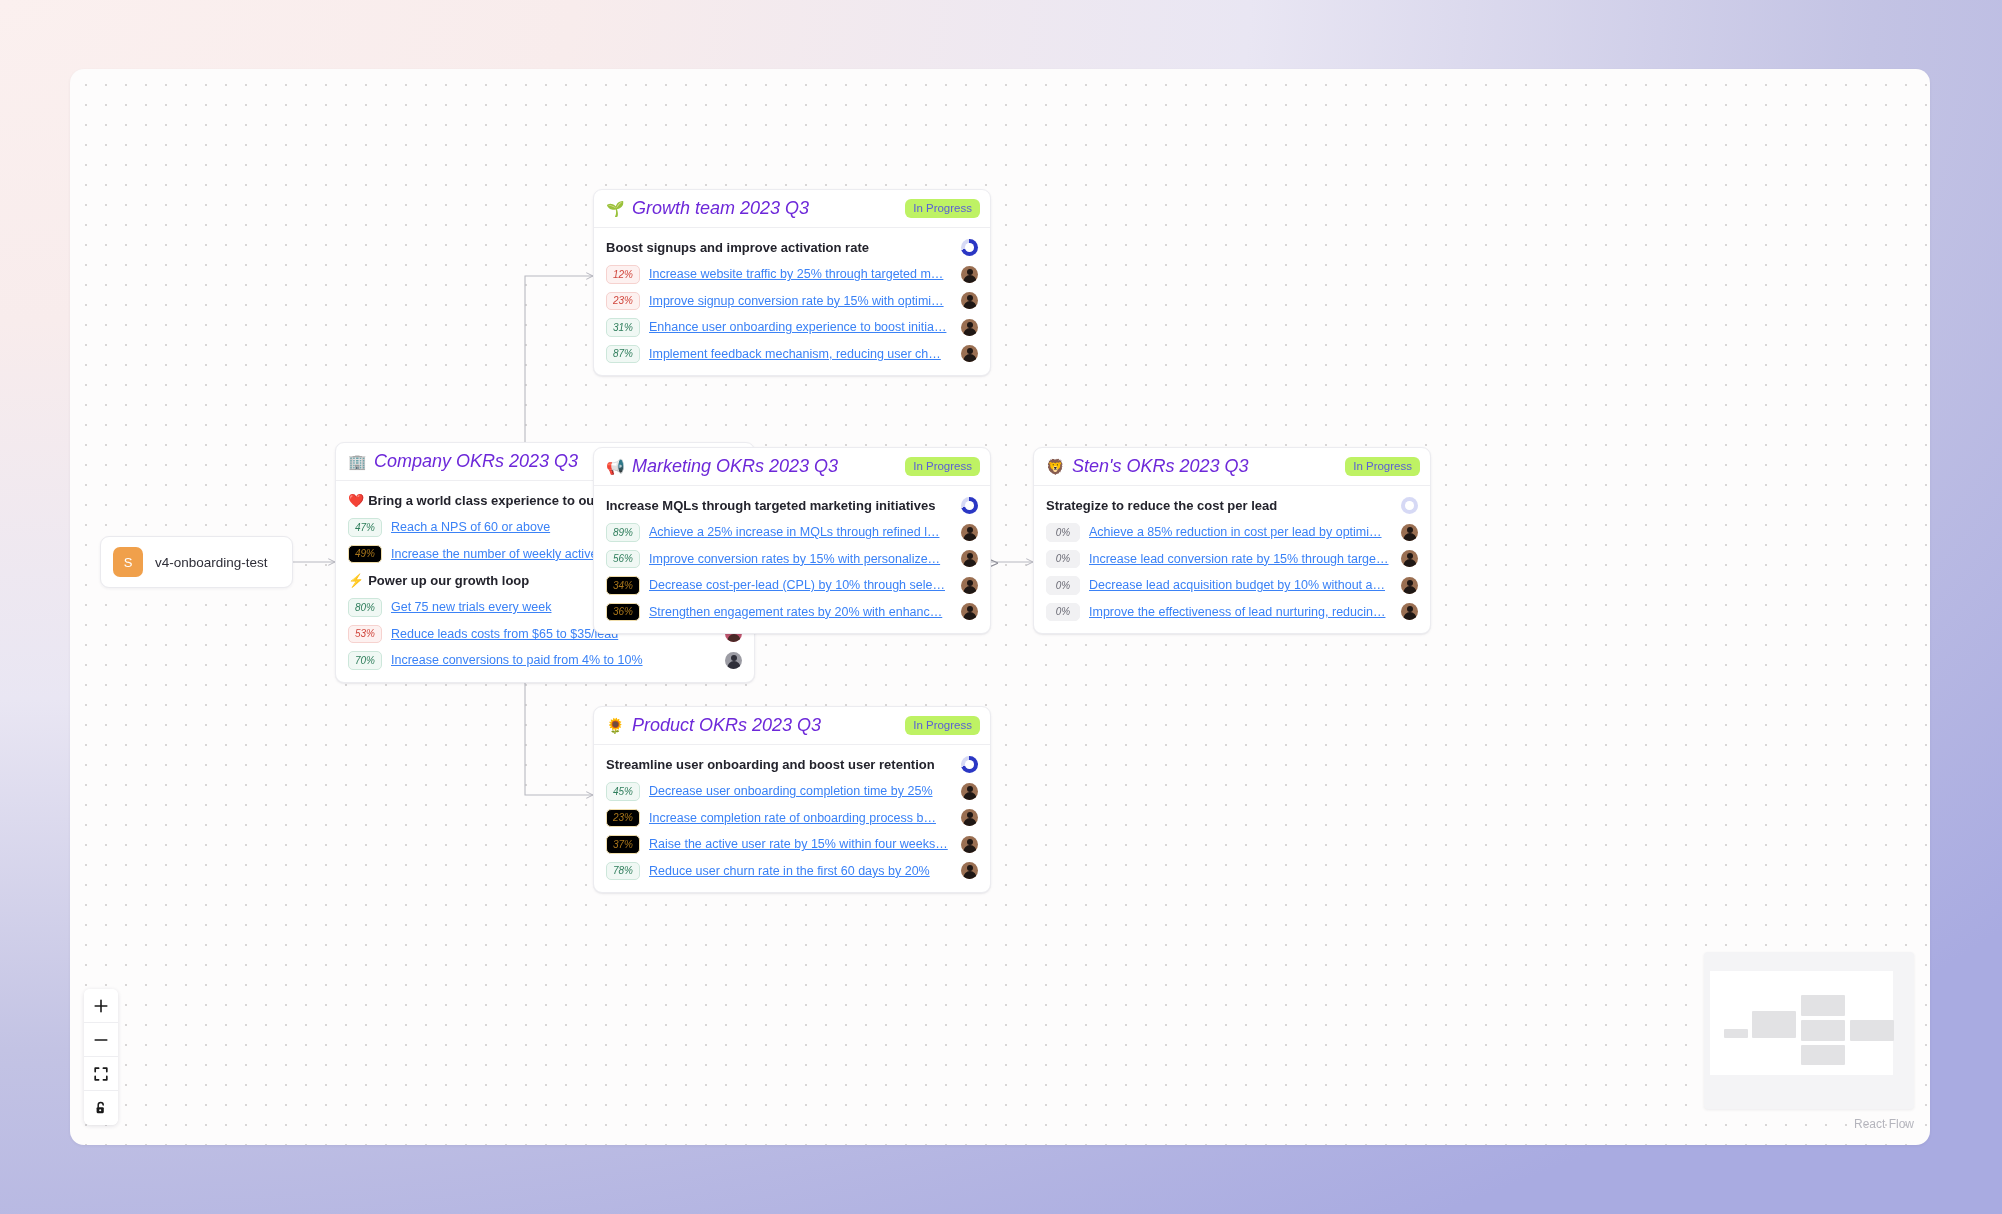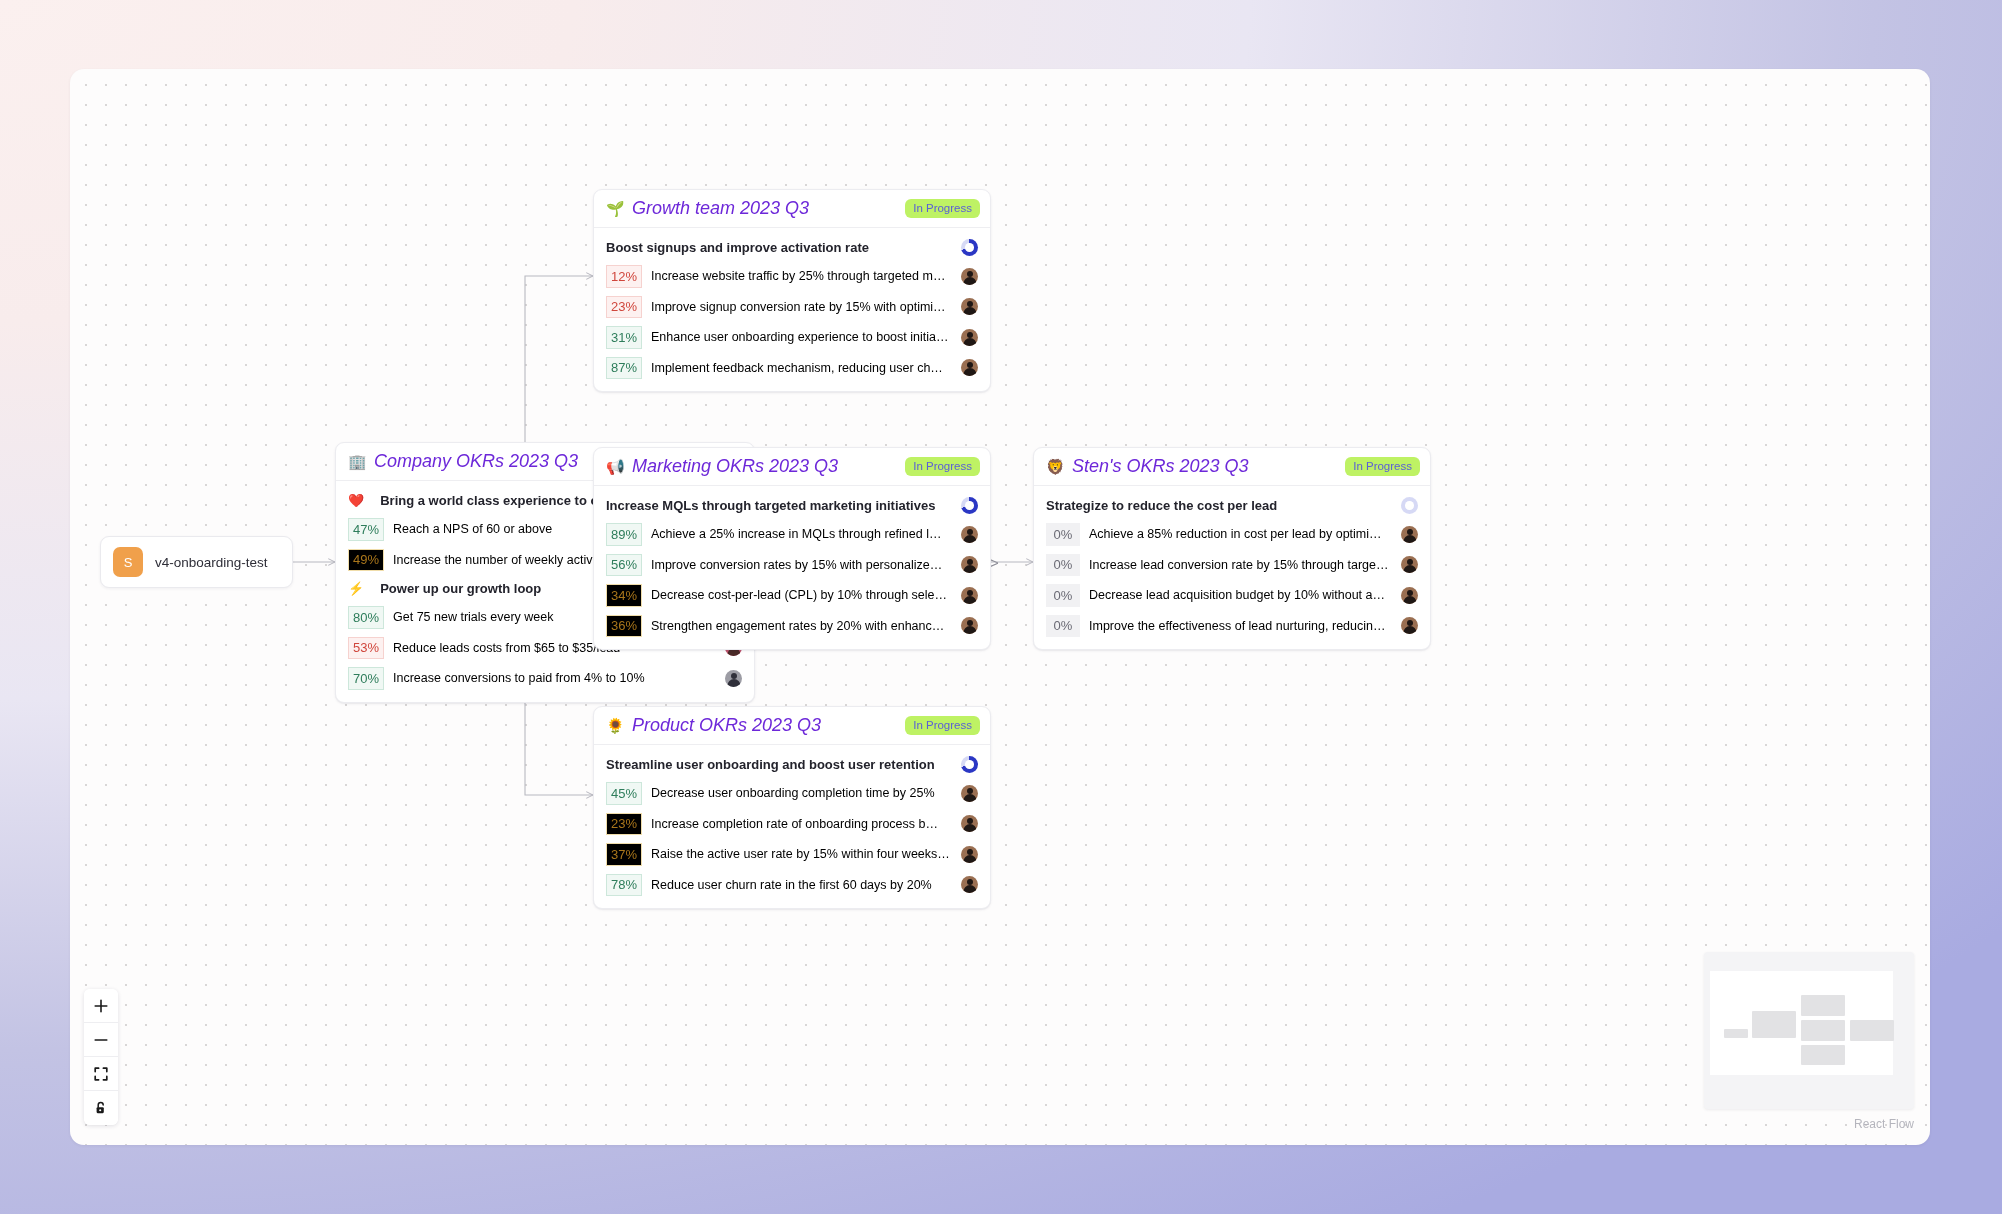--- a/index.html
+++ b/index.html
@@ -65,21 +65,21 @@
   }
   .badge.progress { color: #5a5fd6; background: #bef264; }
   .badge.sample   { color: #7c62d8; background: #f0ecfc; }
 
   .card-body { padding: 6px 0 8px; }
 
   
   .objective {
     display: flex; align-items: center;
     padding: 5px 12px 5px 12px;
-    gap: 20px;
+    gap: 8px;
   }
   .objective .obj-text {
     flex: 1 1 auto;
     font-size: 13px; font-weight: bold; color: #23232c;
     white-space: nowrap; overflow: hidden; text-overflow: ellipsis;
   }
   .objective .obj-emoji { font-size: 13px; margin-right: -4px; }
 
   
   .donut { flex: 0 0 auto; width: 17px; height: 17px; border-radius: 50%; position: relative; }
@@ -92,34 +92,35 @@
 
   
   .kr {
     display: flex; align-items: center;
     padding: 4px 12px;
     gap: 9px;
   }
   .pct {
     flex: 0 0 auto;
     min-width: 34px; text-align: center;
-    font-size: 13px;
+    font-size: 10px;
     padding: 2.5px 4px 3px;
-    border-radius: 0;
+    border-radius: 5px;
     border: 1px solid;
+    font-style: italic;
   }
   .pct.green  { color: #2e7d5b; background: #f0f8f4; border-color: #cde7db; }
   .pct.amber  { color: #a9761b; background: #000000; border-color: #f0ddaa; }
   .pct.red    { color: #d0463c; background: #fdf1f0; border-color: #f6d2cf; }
   .pct.grey   { color: #6a6a74; background: #f1f1f3; border-color: #f1f1f3; }
 
   .kr-text {
     flex: 1 1 auto;
-    font-size: 12.5px; color: #000000;
-    white-space: nowrap; overflow: hidden; text-overflow: ellipsis;
+    font-size: 12.5px; color: #3b82f6;
+    white-space: nowrap; overflow: hidden; text-overflow: ellipsis; text-decoration: underline;
   }
   .comment {
     flex: 0 0 auto; display: flex; align-items: center; gap: 3px;
     font-size: 12px; color: #5d5d68;
   }
   .avatar {
     flex: 0 0 auto;
     width: 17px; height: 17px; border-radius: 50%;
     background: #8d8d98;
     position: relative; overflow: hidden;

